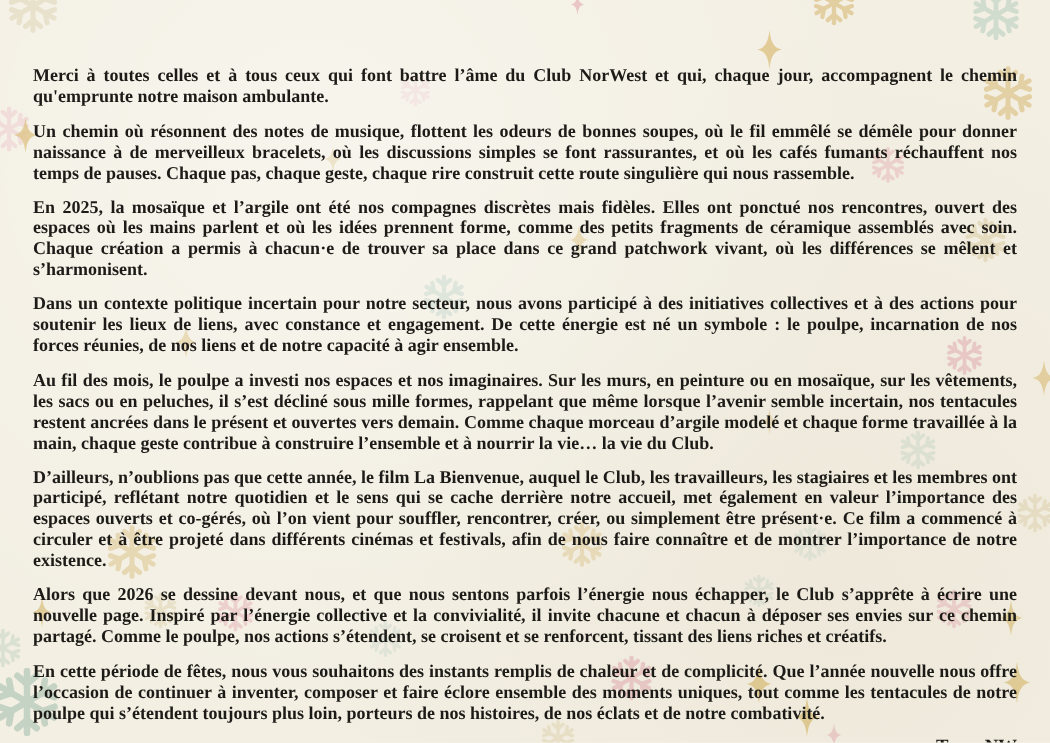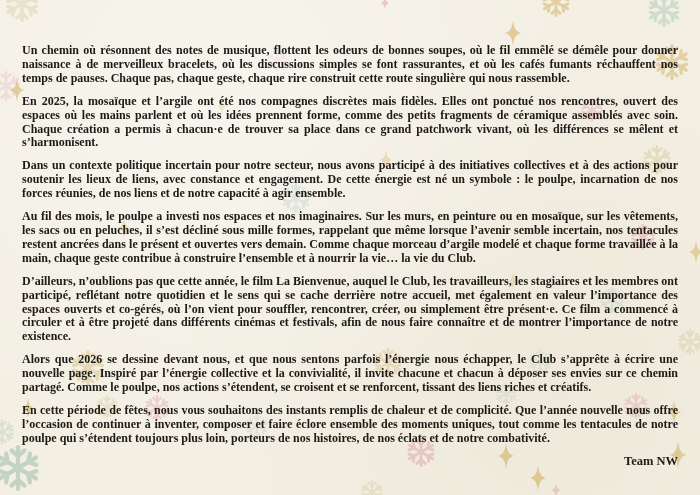--- a/index.html
+++ b/index.html
@@ -984,20 +984,21 @@
             <line x1="0" y1="-5.2" x2="2.8" y2="-7.6"></line>
             <line x1="0" y1="-5.2" x2="-2.8" y2="-7.6"></line>
           </g>
         </g>
       </svg>
     </span>
   </div>
 <div class="paper-texture"></div>
 
 <div class="letter-content">
+  <p>Merci à toutes celles et à tous ceux qui font battre l’âme du Club NorWest et qui, chaque jour, accompagnent le chemin qu'emprunte notre maison ambulante.</p>
   <p>Un chemin où résonnent des notes de musique, flottent les odeurs de bonnes soupes, où le fil emmêlé se démêle pour donner naissance à de merveilleux bracelets, où les discussions simples se font rassurantes, et où les cafés fumants réchauffent nos temps de pauses. Chaque pas, chaque geste, chaque rire construit cette route singulière qui nous rassemble.</p>
   <p>En 2025, la mosaïque et l’argile ont été nos compagnes discrètes mais fidèles. Elles ont ponctué nos rencontres, ouvert des espaces où les mains parlent et où les idées prennent forme, comme des petits fragments de céramique assemblés avec soin. Chaque création a permis à chacun·e de trouver sa place dans ce grand patchwork vivant, où les différences se mêlent et s’harmonisent.</p>
   <p>Dans un contexte politique incertain pour notre secteur, nous avons participé à des initiatives collectives et à des actions pour soutenir les lieux de liens, avec constance et engagement. De cette énergie est né un symbole : le poulpe, incarnation de nos forces réunies, de nos liens et de notre capacité à agir ensemble.</p>
   <p>Au fil des mois, le poulpe a investi nos espaces et nos imaginaires. Sur les murs, en peinture ou en mosaïque, sur les vêtements, les sacs ou en peluches, il s’est décliné sous mille formes, rappelant que même lorsque l’avenir semble incertain, nos tentacules restent ancrées dans le présent et ouvertes vers demain. Comme chaque morceau d’argile modelé et chaque forme travaillée à la main, chaque geste contribue à construire l’ensemble et à nourrir la vie… la vie du Club.</p>
   <p>D’ailleurs, n’oublions pas que cette année, le film La Bienvenue, auquel le Club, les travailleurs, les stagiaires et les membres ont participé, reflétant notre quotidien et le sens qui se cache derrière notre accueil, met également en valeur l’importance des espaces ouverts et co-gérés, où l’on vient pour souffler, rencontrer, créer, ou simplement être présent·e. Ce film a commencé à circuler et à être projeté dans différents cinémas et festivals, afin de nous faire connaître et de montrer l’importance de notre existence.</p>
   <p>Alors que 2026 se dessine devant nous, et que nous sentons parfois l’énergie nous échapper, le Club s’apprête à écrire une nouvelle page. Inspiré par l’énergie collective et la convivialité, il invite chacune et chacun à déposer ses envies sur ce chemin partagé. Comme le poulpe, nos actions s’étendent, se croisent et se renforcent, tissant des liens riches et créatifs.</p>
   <p>En cette période de fêtes, nous vous souhaitons des instants remplis de chaleur et de complicité. Que l’année nouvelle nous offre l’occasion de continuer à inventer, composer et faire éclore ensemble des moments uniques, tout comme les tentacules de notre poulpe qui s’étendent toujours plus loin, porteurs de nos histoires, de nos éclats et de notre combativité.</p>
   <div class="signature">Team NW</div>
 </div>
 

